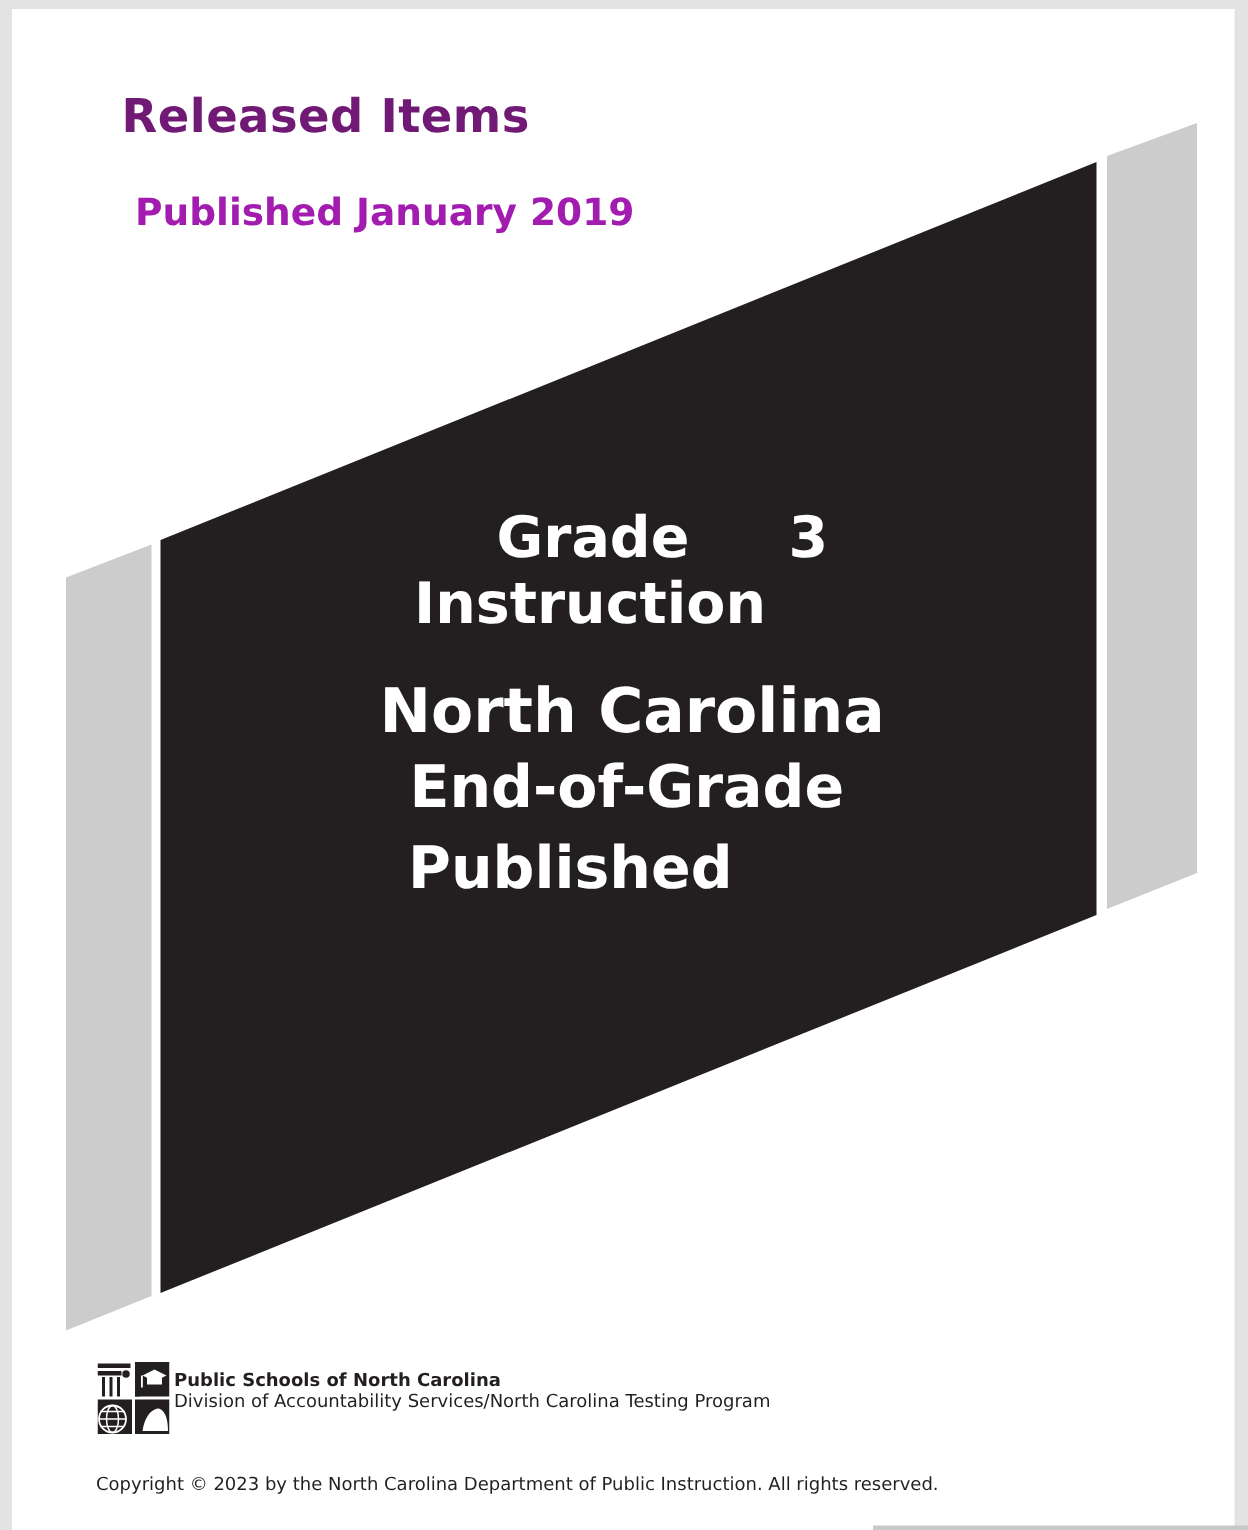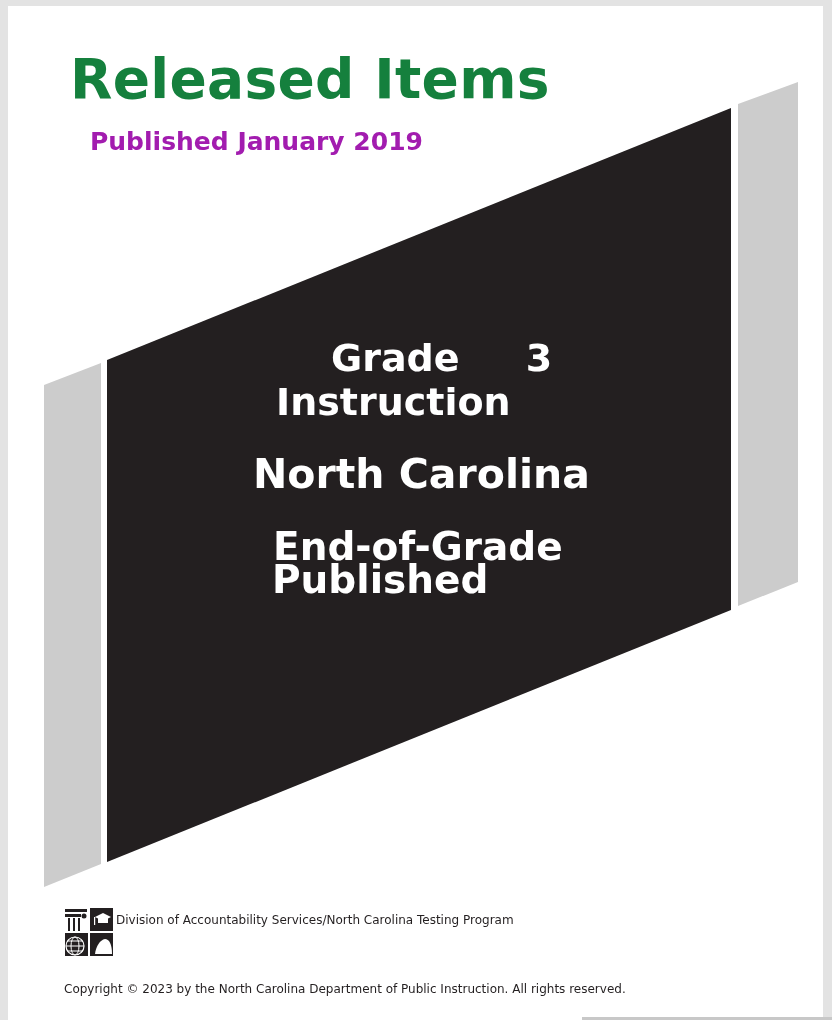--- a/index.html
+++ b/index.html
@@ -13,36 +13,36 @@
     position:absolute; left:8px; top:6px; width:815px; height:1014px;
     background:#ffffff;
   }
   .next-edge {
     position:absolute; left:582px; top:1017px; width:250px; height:3px;
     background:#c8c8c8;
   }
   svg.shapes { position:absolute; left:0; top:0; }
   .title {
     position:absolute; left:70px; top:52px;
-    font-size:55px; font-weight:bold; color:#15803d; letter-spacing:0.3px;
-    margin:0; line-height:1;
+    font-size:31px; font-weight:bold; color:#701a75; letter-spacing:0.3px;
+    margin:11px; line-height:1;
   }
   .subtitle {
     position:absolute; left:90px; top:129px;
     font-size:25px; font-weight:bold; color:#a21caf; line-height:1;
     margin:0;
   }
   .cover-text {
     position:absolute; color:#ffffff; font-weight:bold; line-height:1;
     white-space:pre;
   }
   .t-grade { left:331px; top:339px; font-size:38px; }
   .t-math { left:276px; top:383px; font-size:38px; }
   .t-nc { left:253px; top:454px; font-size:41px; }
-  .t-eog { left:273px; top:506px; font-size:39px;margin-top:21px; }
+  .t-eog { left:273px; top:506px; font-size:39px; }
   .t-assess { left:272px; top:560px; font-size:39px; }
 
   .logo {
     position:absolute; left:65px; top:908px; width:48px; height:48px;
   }
   .org {
     position:absolute; left:116px; top:913px; color:#231f20;
     font-size:12px; line-height:14px;
   }
   .org .bold { font-weight:bold; }
@@ -92,16 +92,17 @@
   <ellipse cx="10" cy="38" rx="4" ry="9" fill="none" stroke="#fff" stroke-width="1"></ellipse>
   <line x1="1" y1="38" x2="19" y2="38" stroke="#fff" stroke-width="1"></line>
   <line x1="2" y1="33" x2="18" y2="33" stroke="#fff" stroke-width="1"></line>
   <line x1="2" y1="43" x2="18" y2="43" stroke="#fff" stroke-width="1"></line>
 
   <rect x="25" y="25" width="23" height="23" fill="#231f20"></rect>
   <path d="M30,46 C31,38 35,32 40,31 C44,31 47,36 47,46 Z" fill="#fff"></path>
 </svg>
 
 <div class="org">
+  <div class="bold">Public Schools of North Carolina</div>
   <div>Division of Accountability Services/North Carolina Testing Program</div>
 </div>
 
 <div class="copyright">Copyright © 2023 by the North Carolina Department of Public Instruction. All rights reserved.</div>
 
 </body></html>

